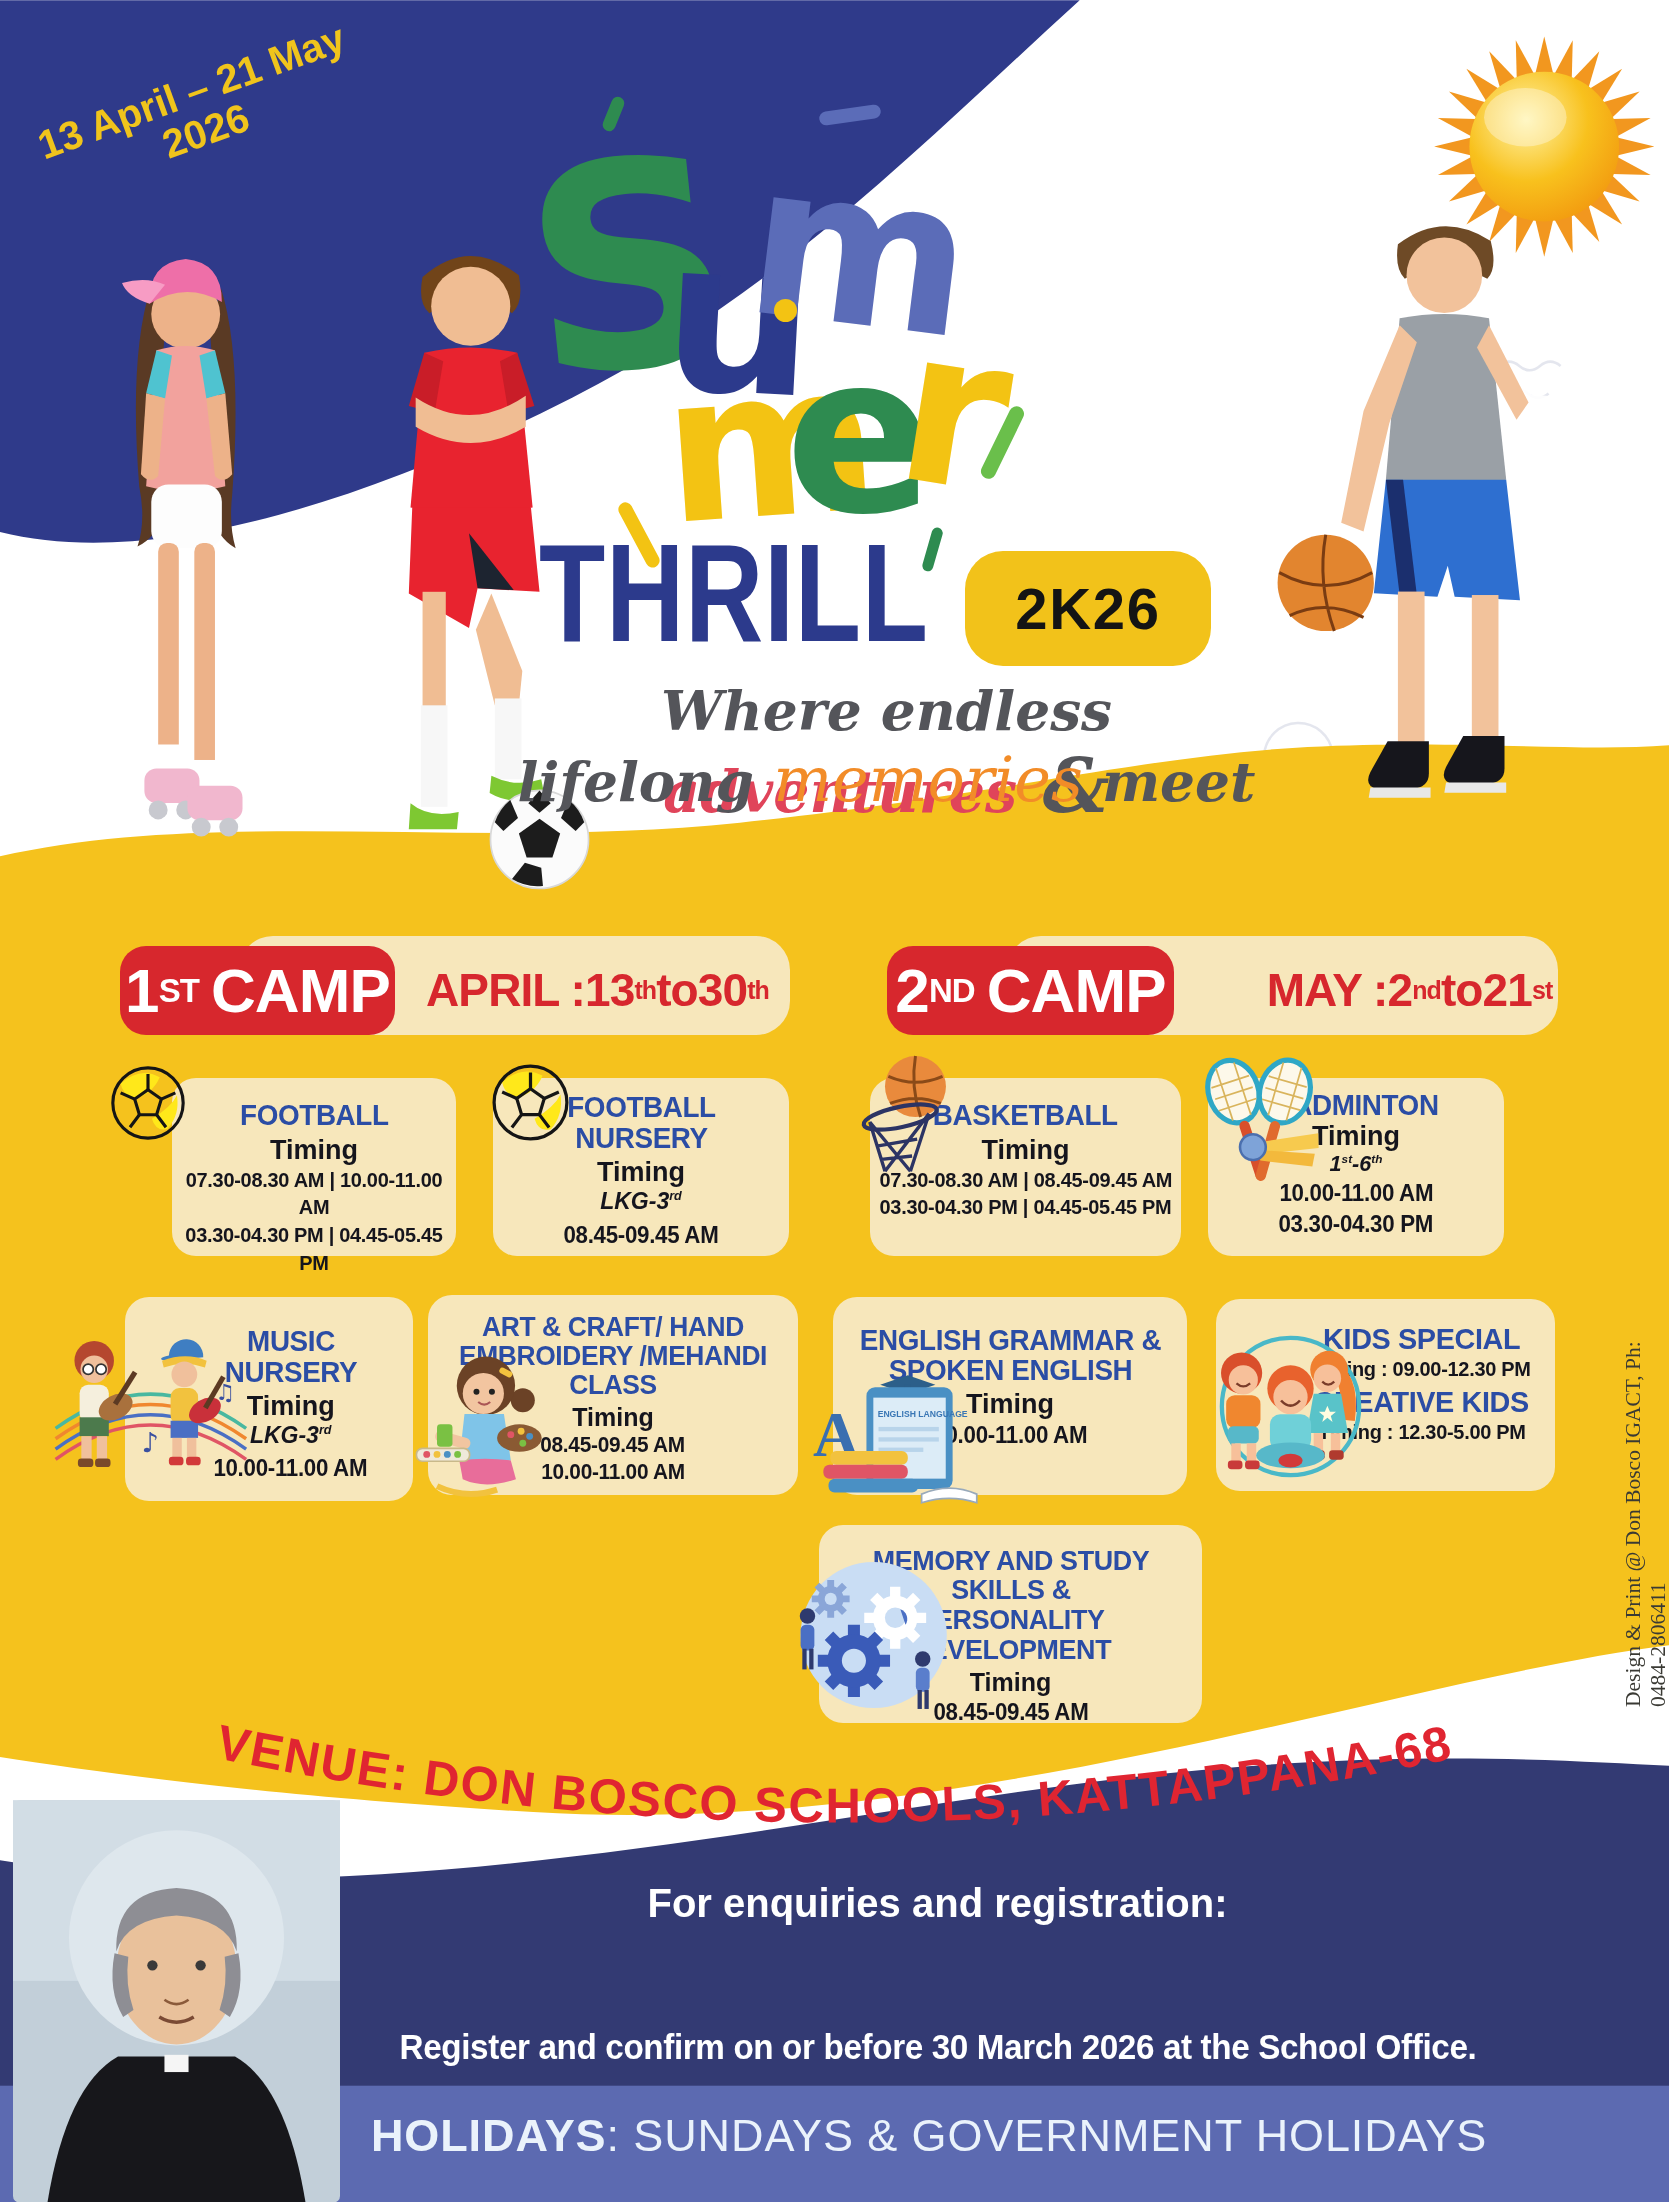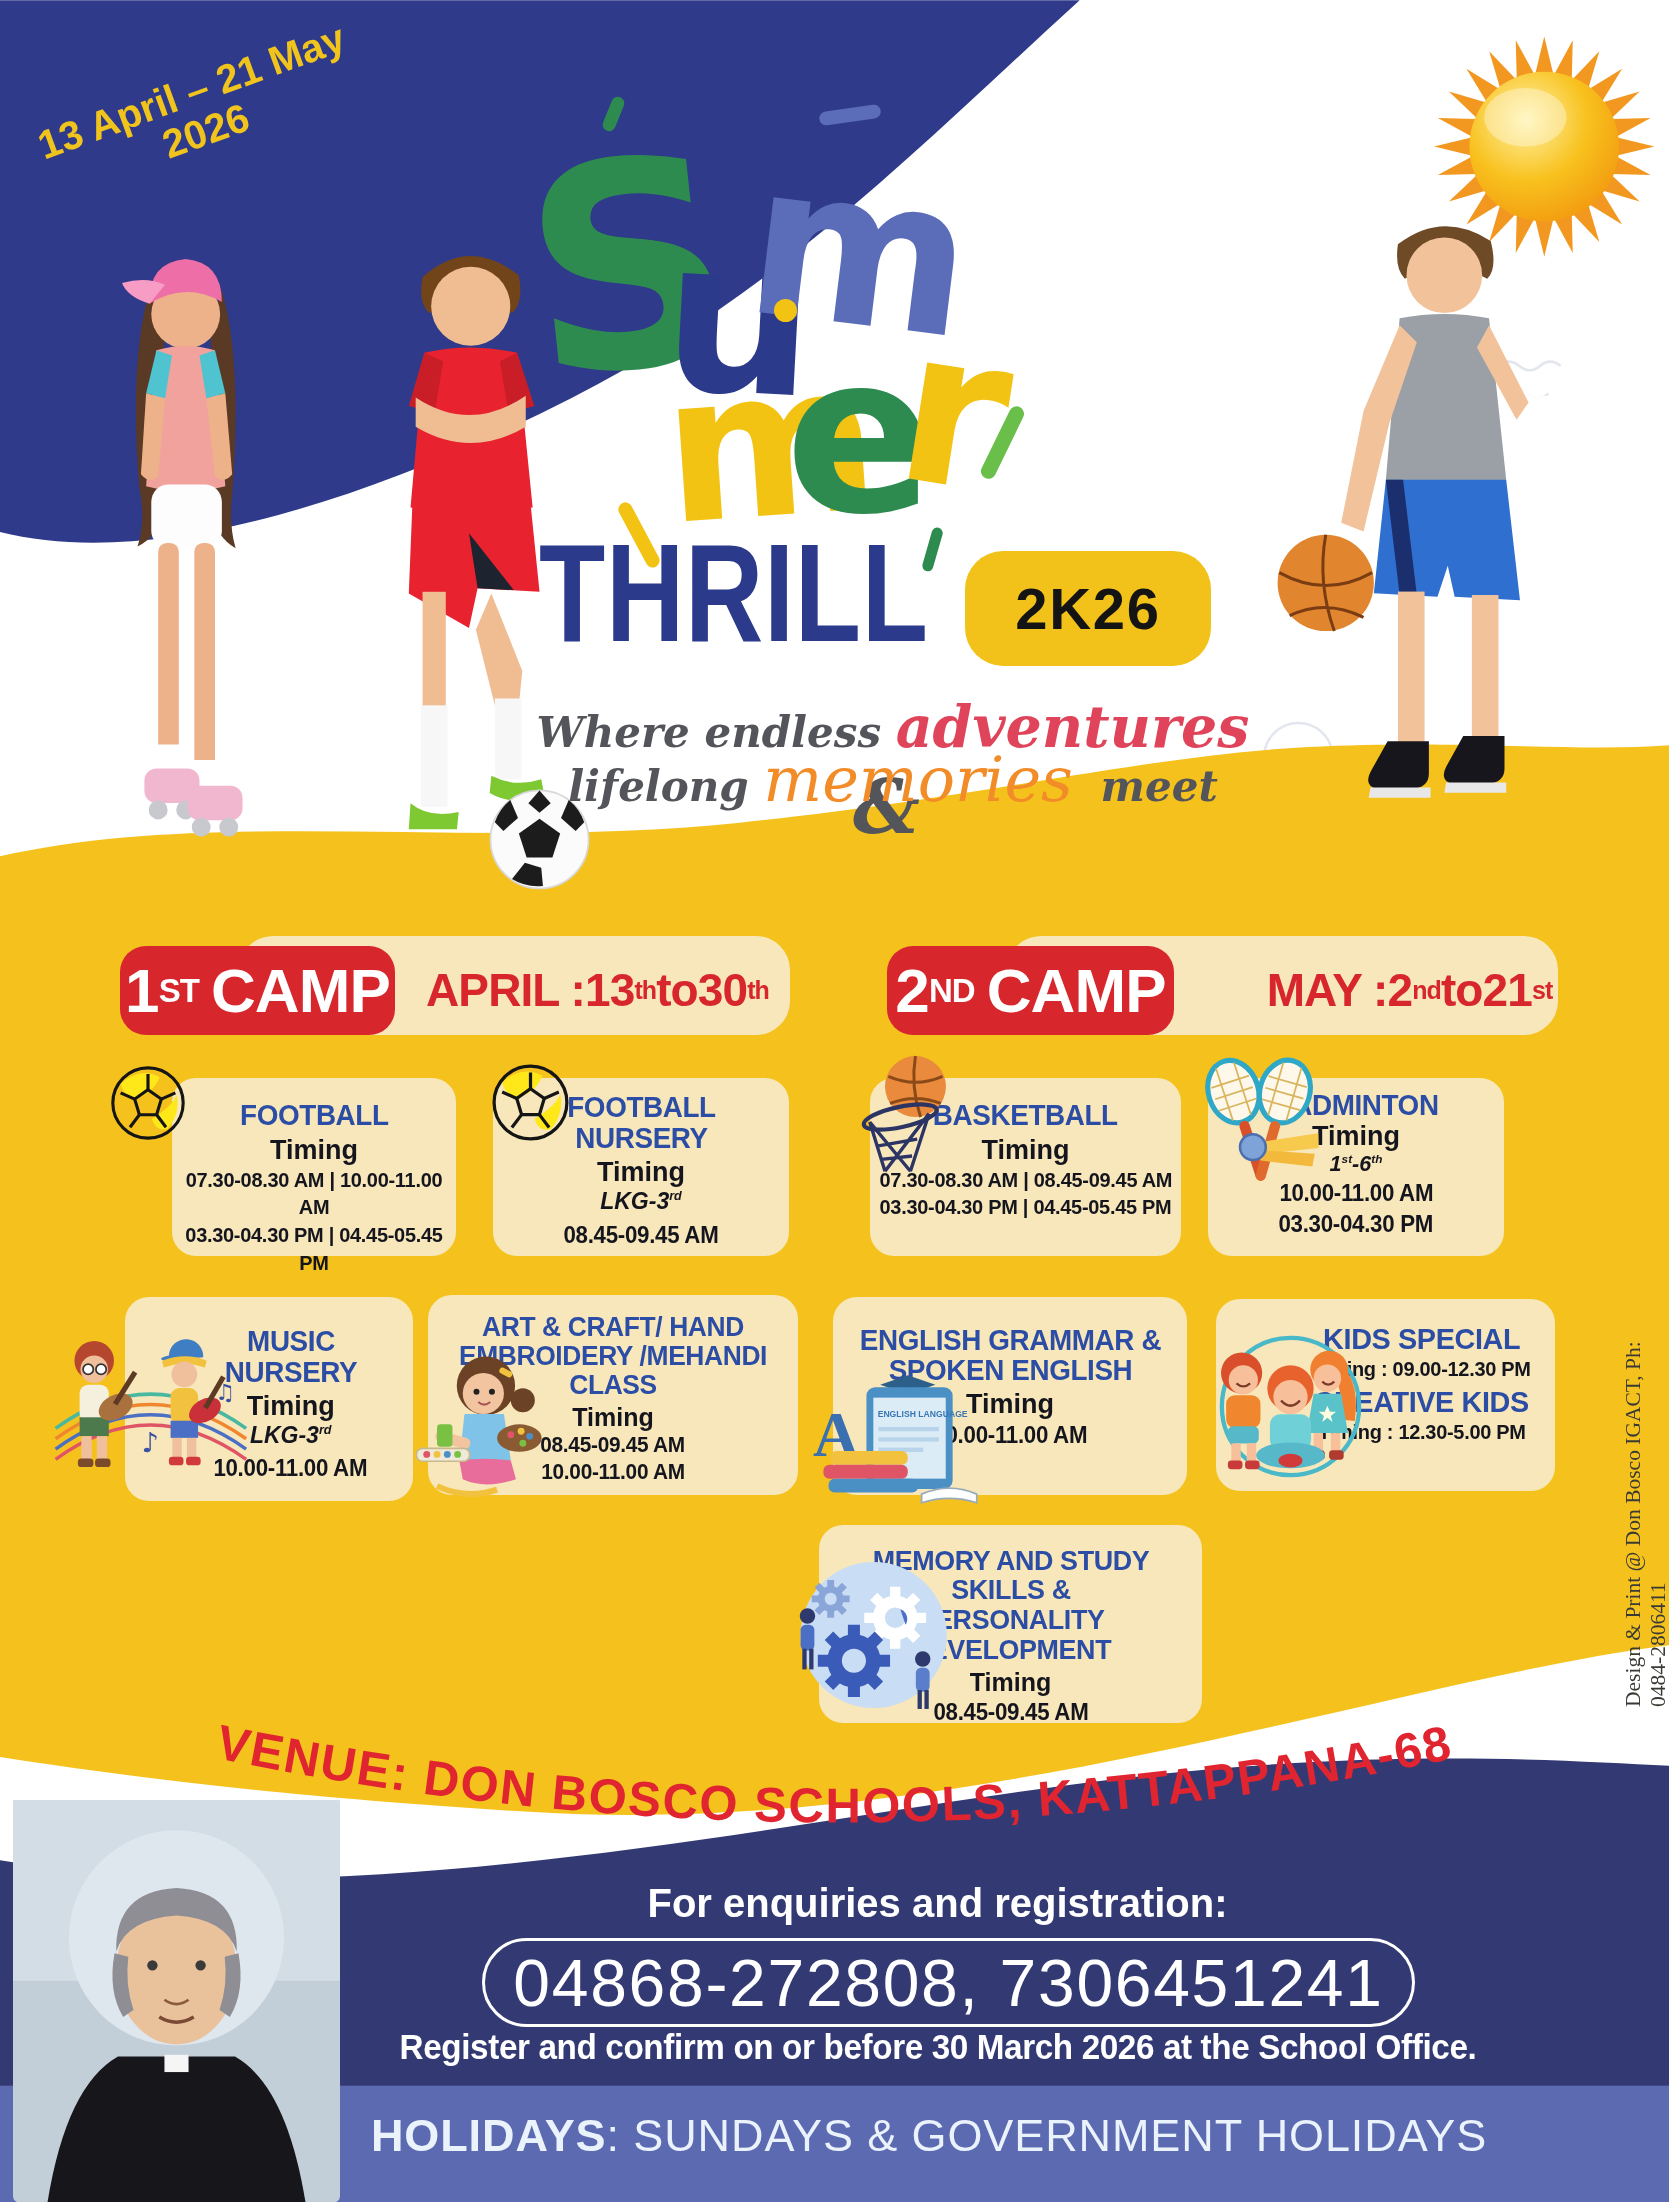--- a/index.html
+++ b/index.html
@@ -12,21 +12,21 @@
   
   .ll{font-weight:800;line-height:1;font-family:"DejaVu Sans",sans-serif;}
   
   .thrill{left:539px;top:523px;font-size:139px;font-weight:800;color:#2C3A8C;line-height:1;
           transform:scaleX(.78);transform-origin:0 0;letter-spacing:0.9px;}
   .badge2k{left:965px;top:551px;width:246px;height:115px;background:#F2C21A;border-radius:38px;
            display:flex;align-items:center;justify-content:center;font-size:58px;font-weight:600;
            color:#141414;letter-spacing:1.7px;}
   
   .tagline{width:809px;text-align:center;font-family:"DejaVu Serif",serif;font-style:italic;color:#54555A;}
-  .tg{font-size:42px;font-weight:700;margin-left:13px;}
+  .tg{font-size:55px;font-weight:700;}
   .tgh1{font-size:57px;font-weight:800;color:#E0445A;}
   .tgh2{font-size:62px;font-weight:400;color:#F28C28;}
   .tgamp{font-size:74px;font-weight:700;}
   
   .camp-pill{background:#F7E7BB;border-radius:34px;}
   .camp-badge{background:#D7272D;color:#fff;border-radius:26px;display:flex;align-items:center;
               justify-content:center;font-weight:800;font-size:62px;letter-spacing:-0.9px;}
   .camp-badge sup{font-size:33px;line-height:0;vertical-align:24px;}
   .camp-badge .w{margin-left:12px;}
   .camp-dates{color:#D7272D;font-weight:800;font-size:46px;display:flex;align-items:center;
@@ -490,23 +490,20 @@
     <path d="M120,176 Q118,106 190,102 Q262,106 260,176 Q248,138 190,134 Q132,138 120,176Z" fill="#8E8E94"></path>
     <path d="M118,178 q-8,44 10,74 l12,-8 q-10,-30 -6,-62Z" fill="#8E8E94"></path>
     <path d="M262,178 q8,44 -10,74 l-12,-8 q10,-30 6,-62Z" fill="#8E8E94"></path>
     <circle cx="162" cy="192" r="6" fill="#3A3A3A"></circle>
       <circle cx="218" cy="192" r="6" fill="#3A3A3A"></circle>
     <path d="M176,232 q14,10 28,0" stroke="#8A5A3A" stroke-width="3" fill="none"></path>
     <path d="M170,252 q20,12 40,0" stroke="#7A4A34" stroke-width="4" fill="none"></path>
   </svg>
 
   <div class="abs enquiries">For enquiries and registration:</div>
-  <div class="abs phone-pill">
-    <span>04868-272808, 7306451241</span>
-  </div>
   <div class="abs register">Register and confirm on or before 30 March 2026 at the School Office.</div>
   <div class="abs holidays">
     <span class="hl">HOLIDAYS</span><span>: SUNDAYS &amp; GOVERNMENT HOLIDAYS</span>
   </div>
 
   <div class="abs credit">Design &amp; Print @ Don Bosco IGACT, Ph: 0484-2806411</div>
 
 </div>
 
 

